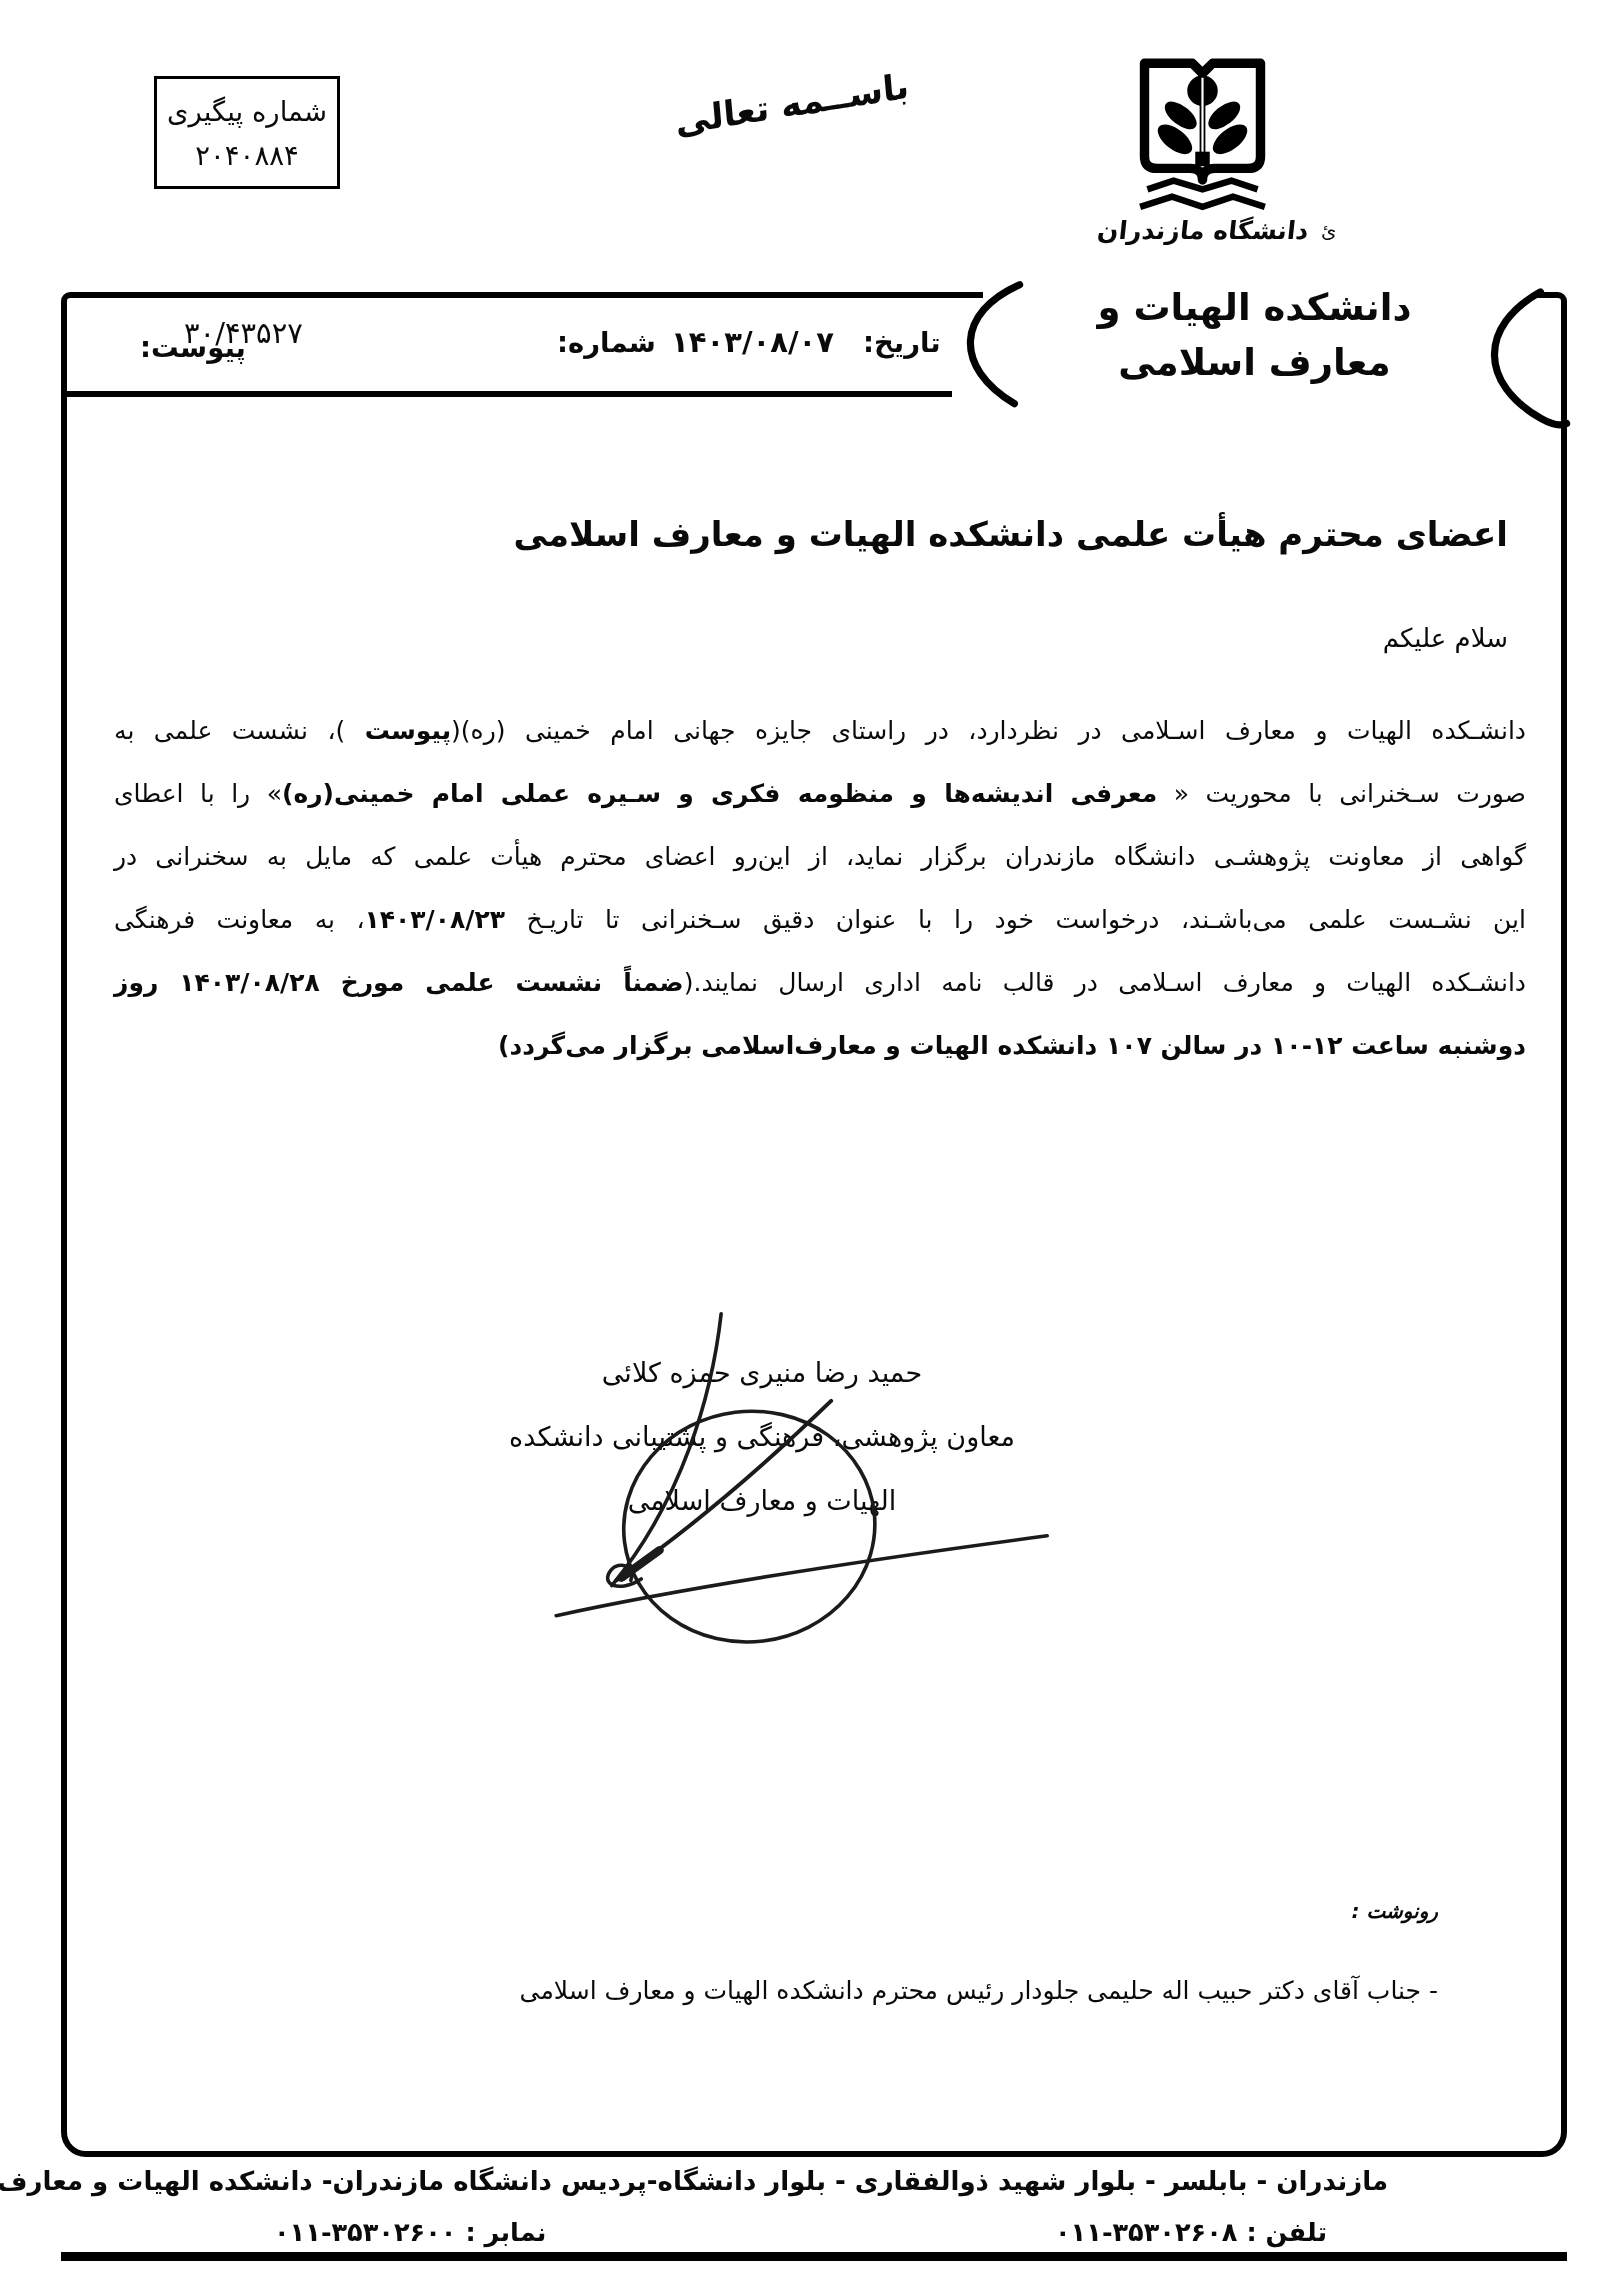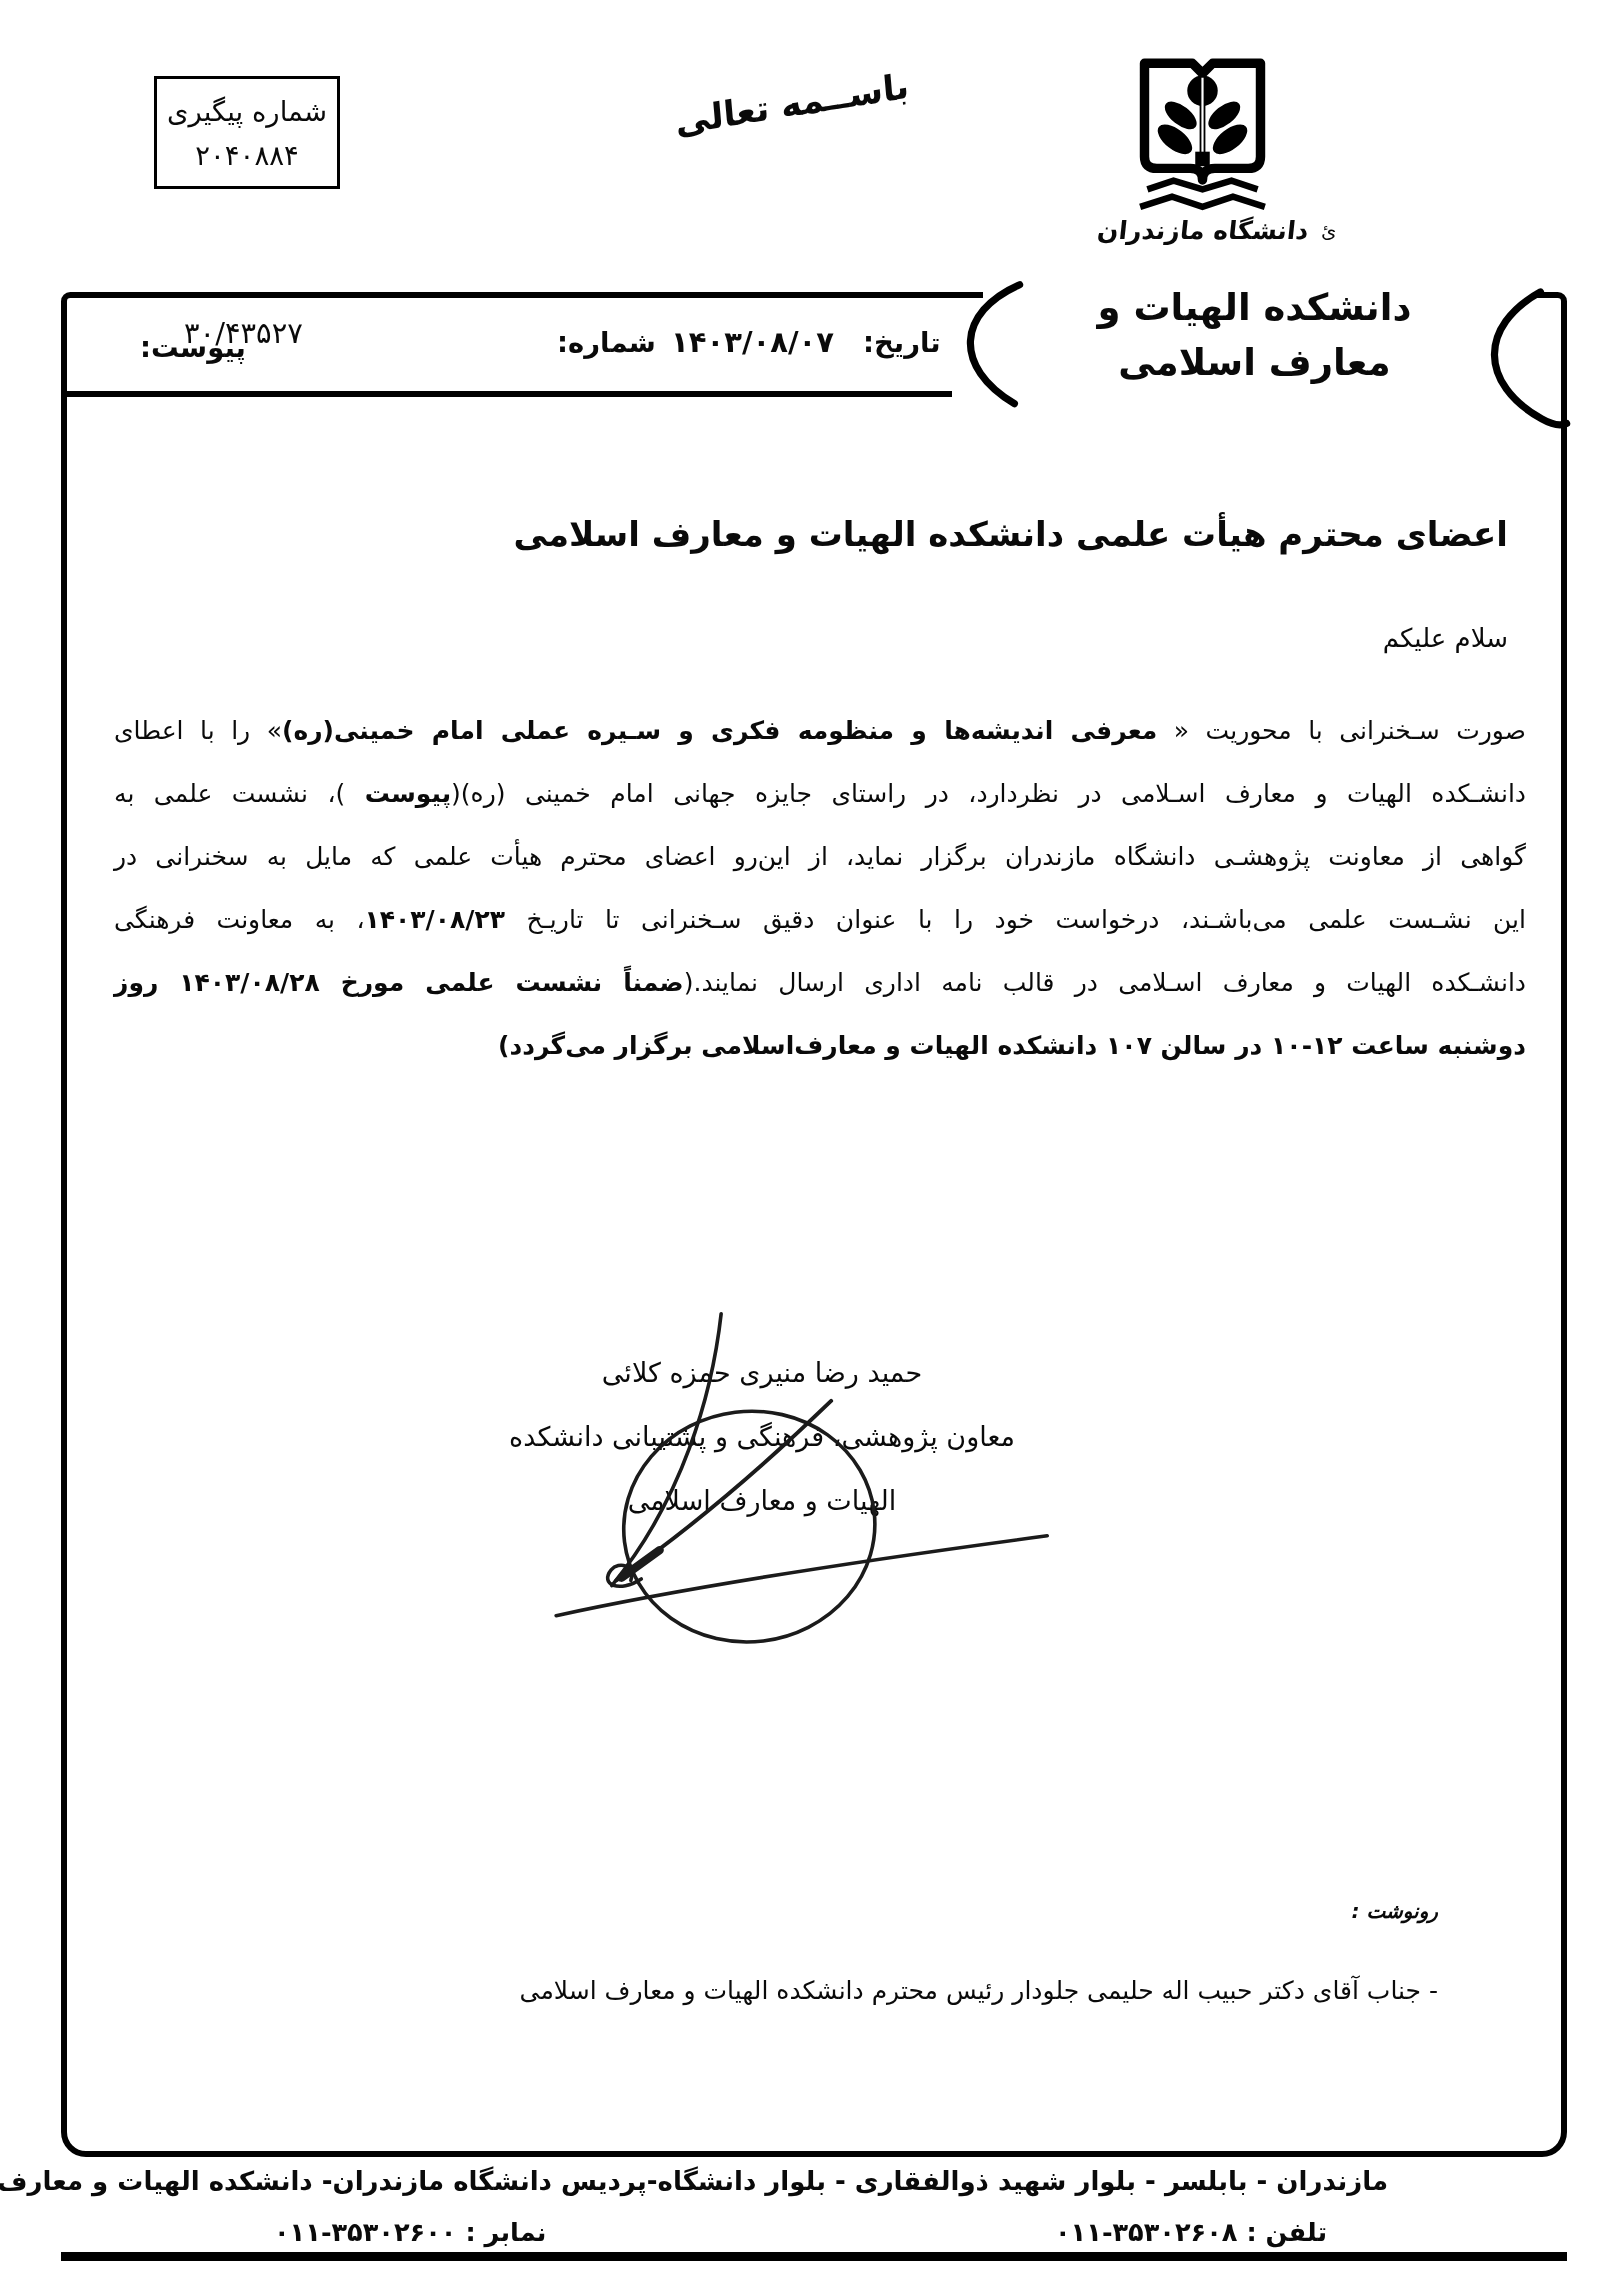--- a/index.html
+++ b/index.html
@@ -116,22 +116,22 @@
   <div class="abs meta-label date-label">تاریخ:</div>
   <div class="abs date-value">۱۴۰۳/۰۸/۰۷</div>
   <div class="abs meta-label num-label">شماره:</div>
   <div class="abs meta-label att-label">پیوست:</div>
   <div class="abs att-number">۳۰/۴۳۵۲۷</div>
 
   <div class="abs subject">اعضای محترم هیأت علمی دانشکده الهیات و معارف اسلامی</div>
   <div class="abs salutation">سلام علیکم</div>
 
   <div class="abs body-text">
+      <div class="p-line"><span>دانشـکده الهیات و معارف اسـلامی در نظردارد، در راستای جایزه جهانی امام خمینی (ره)(</span><span class="b">پیوست</span><span> )، نشست علمی به</span></div>
       <div class="p-line"><span>صورت سـخنرانی با محوریت « </span><span class="b">معرفی اندیشه‌ها و منظومه فکری و سـیره عملی امام خمینی(ره)</span><span>» را با اعطای</span></div>
-      <div class="p-line"><span>دانشـکده الهیات و معارف اسـلامی در نظردارد، در راستای جایزه جهانی امام خمینی (ره)(</span><span class="b">پیوست</span><span> )، نشست علمی به</span></div>
       <div class="p-line"><span>گواهی از معاونت پژوهشـی دانشگاه مازندران برگزار نماید، از این‌رو اعضای محترم هیأت علمی که مایل به سخنرانی در</span></div>
       <div class="p-line"><span>این نشـست علمی می‌باشـند، درخواست خود را با عنوان دقیق سـخنرانی تا تاریـخ </span><span class="b">۱۴۰۳/۰۸/۲۳</span><span>، به معاونت فرهنگی</span></div>
       <div class="p-line"><span>دانشـکده الهیات و معارف اسـلامی در قالب نامه اداری ارسال نمایند.(</span><span class="b">ضمناً نشست علمی مورخ ۱۴۰۳/۰۸/۲۸ روز</span></div>
       <div class="p-line p-last"><span class="b">دوشنبه ساعت ۱۲-۱۰ در سالن ۱۰۷ دانشکده الهیات و معارف‌اسلامی  برگزار می‌گردد)</span></div>
     </div>
 
   <div class="abs sig-block">
     <div>حمید رضا منیری حمزه کلائی</div>
     <div>معاون پژوهشی، فرهنگی و پشتیبانی دانشکده</div>
     <div>الهیات و معارف اسلامی</div>

